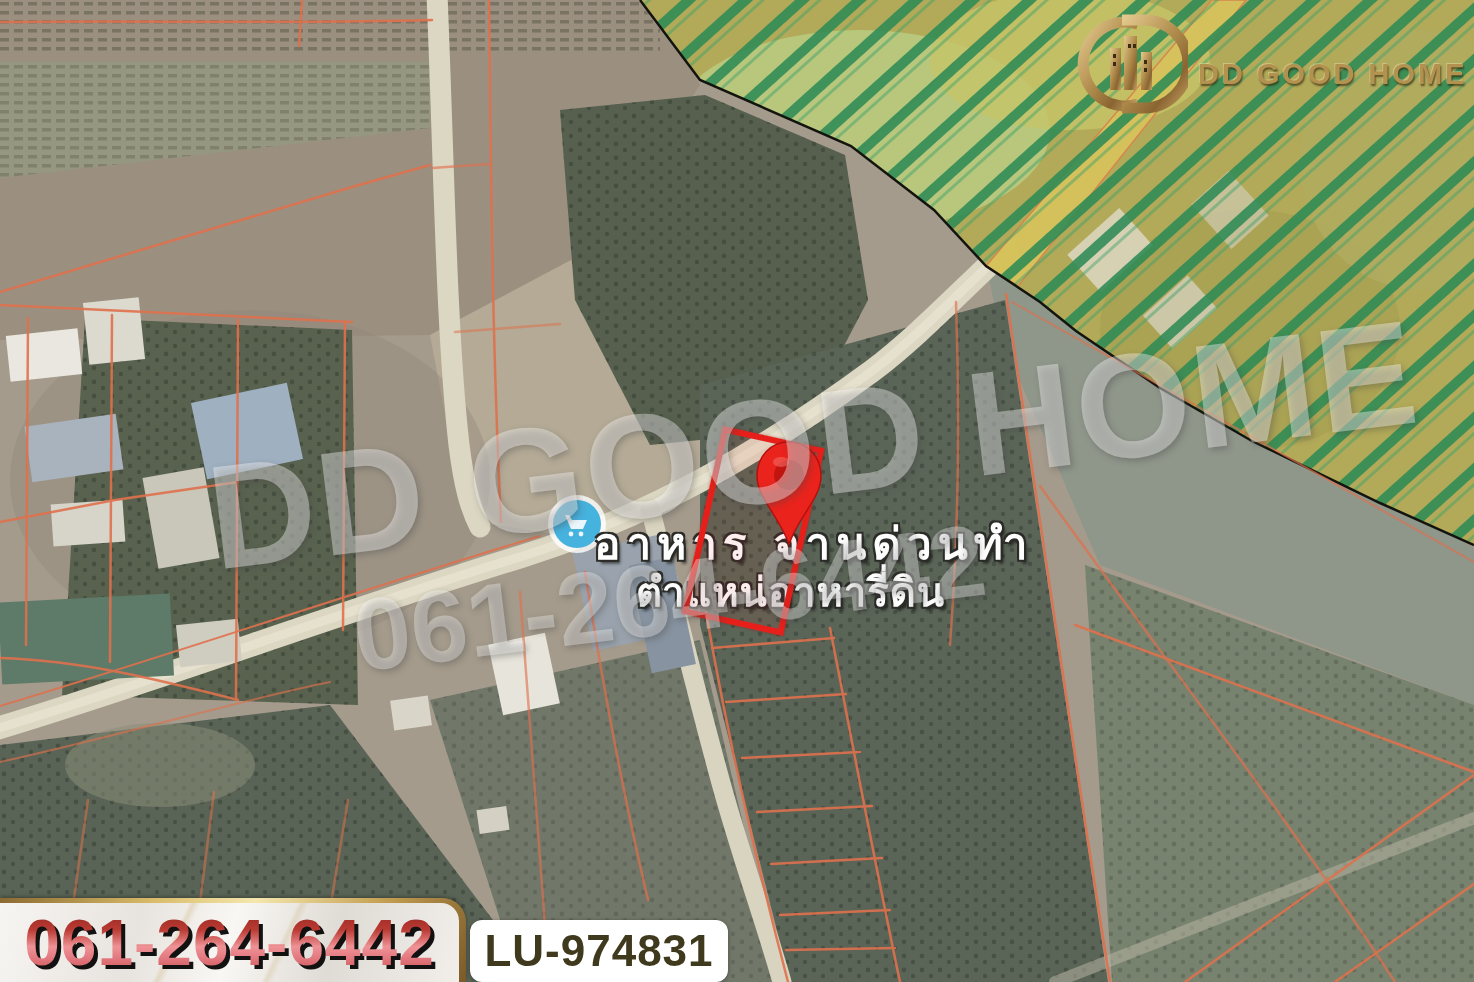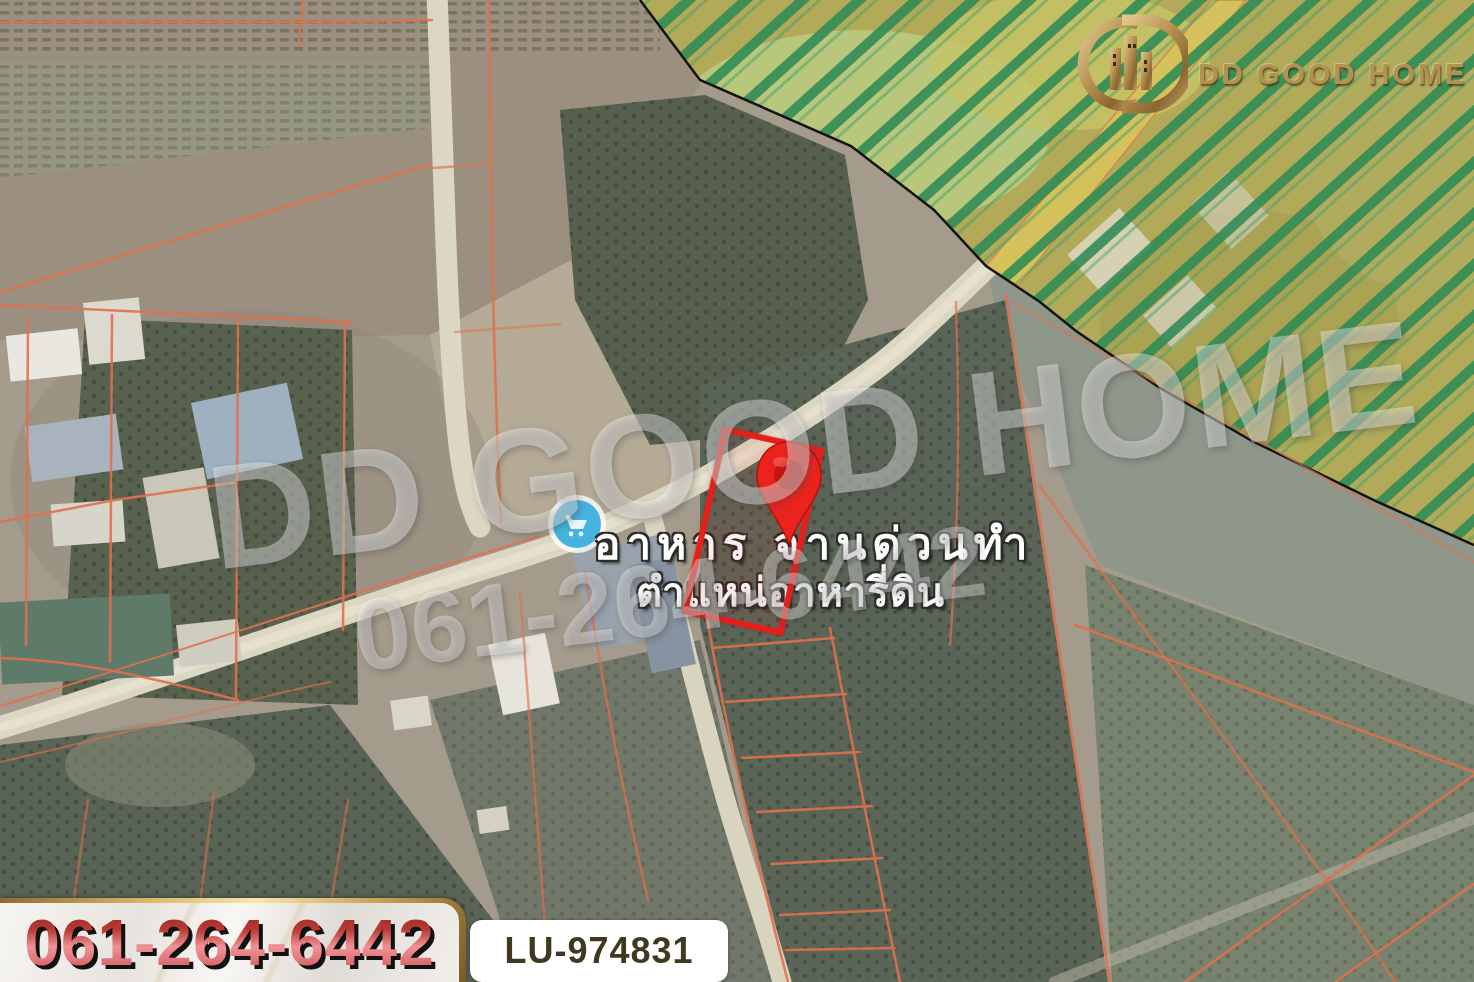--- a/index.html
+++ b/index.html
@@ -60,21 +60,21 @@
     font-size:64px;font-weight:bold;letter-spacing:1px;
     background:linear-gradient(180deg,#8f231d 0%,#b93a33 32%,#ef9296 55%,#e1767d 72%,#c0443c 100%);
     -webkit-background-clip:text;background-clip:text;color:transparent;
     filter:drop-shadow(4px 4px 0 rgba(5,5,5,.95));
   }
   .listing-badge{
     position:absolute;left:470px;top:920px;width:258px;height:62px;background:#fff;
     border-radius:12px;display:flex;align-items:center;justify-content:center;
     box-shadow:0 1px 4px rgba(0,0,0,.35);
   }
-  .listing-id{font-size:36px;font-weight:bold;color:#3f3a1d;letter-spacing:1px;text-align:center;}
+  .listing-id{font-size:44px;font-weight:bold;color:#3f3a1d;letter-spacing:1px;text-align:center;}
 </style>
 </head>
 <body>
 
 <div class="stage">
 
   <svg class="map" width="1474" height="982" viewBox="0 0 1474 982">
     <defs>
       <pattern id="hatch" patternUnits="userSpaceOnUse" width="38" height="38" patternTransform="rotate(-42)">
         <rect width="38" height="10" fill="#2e8b55" opacity="0.88"></rect>

